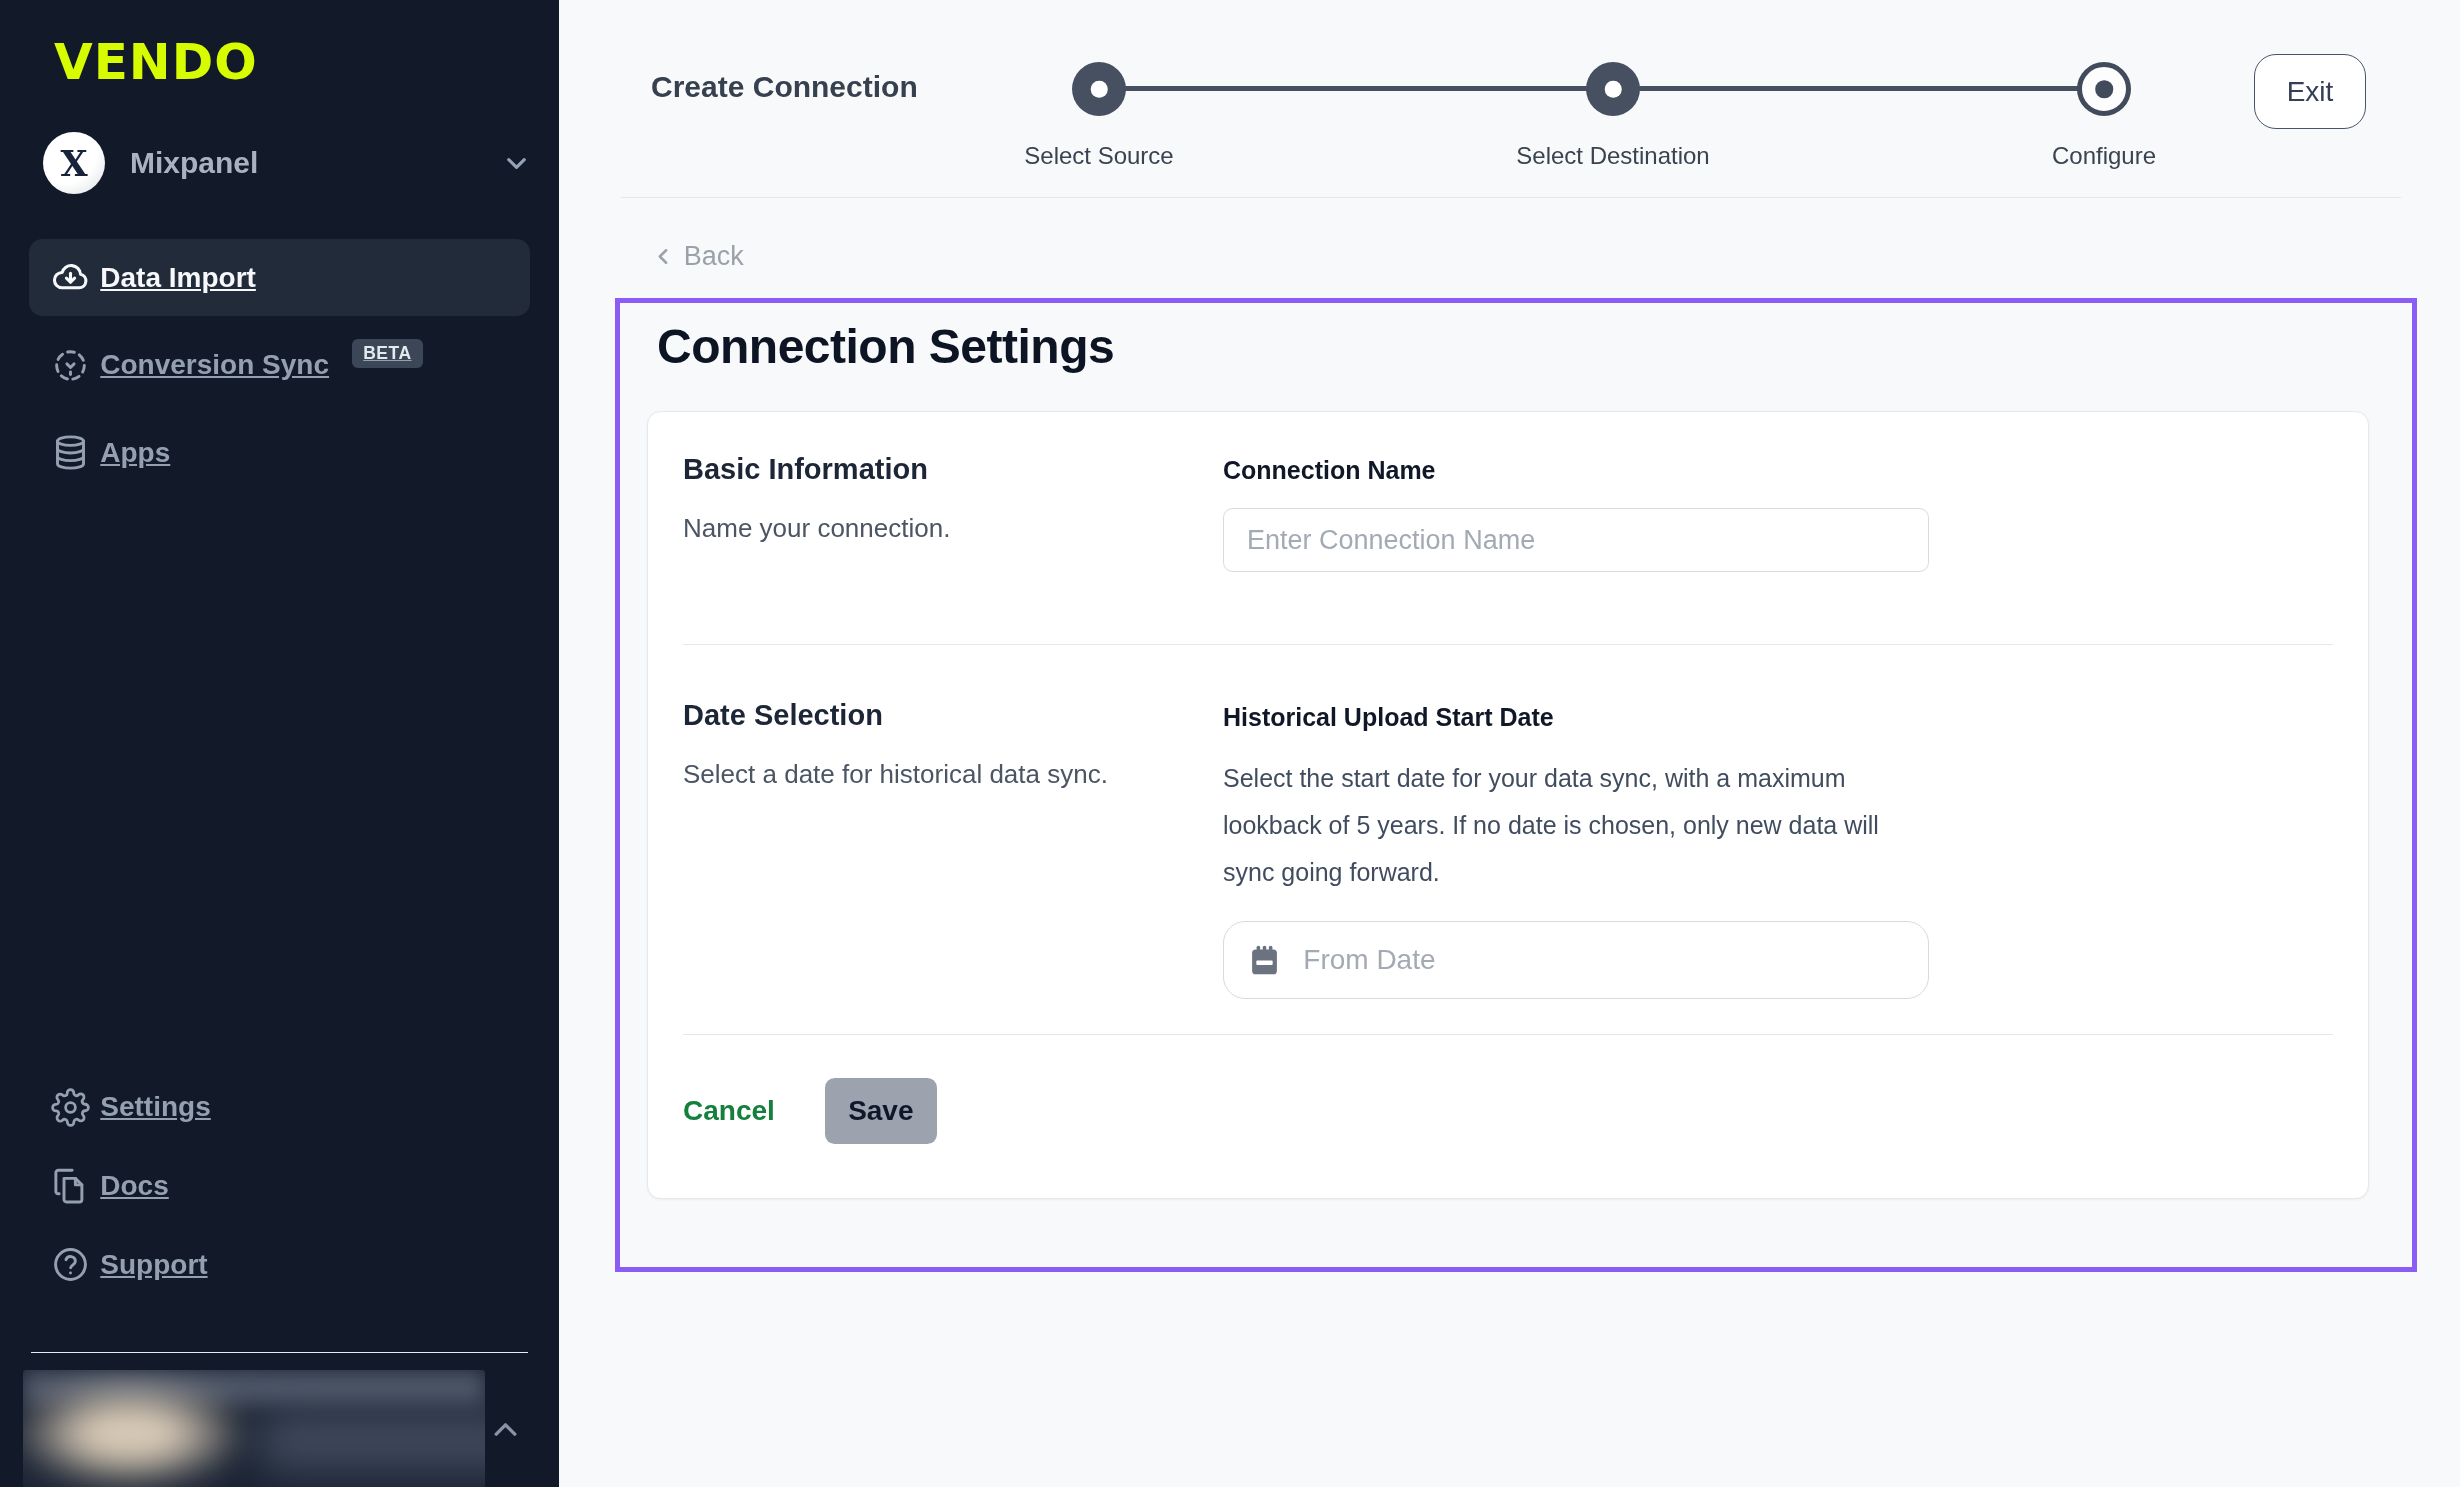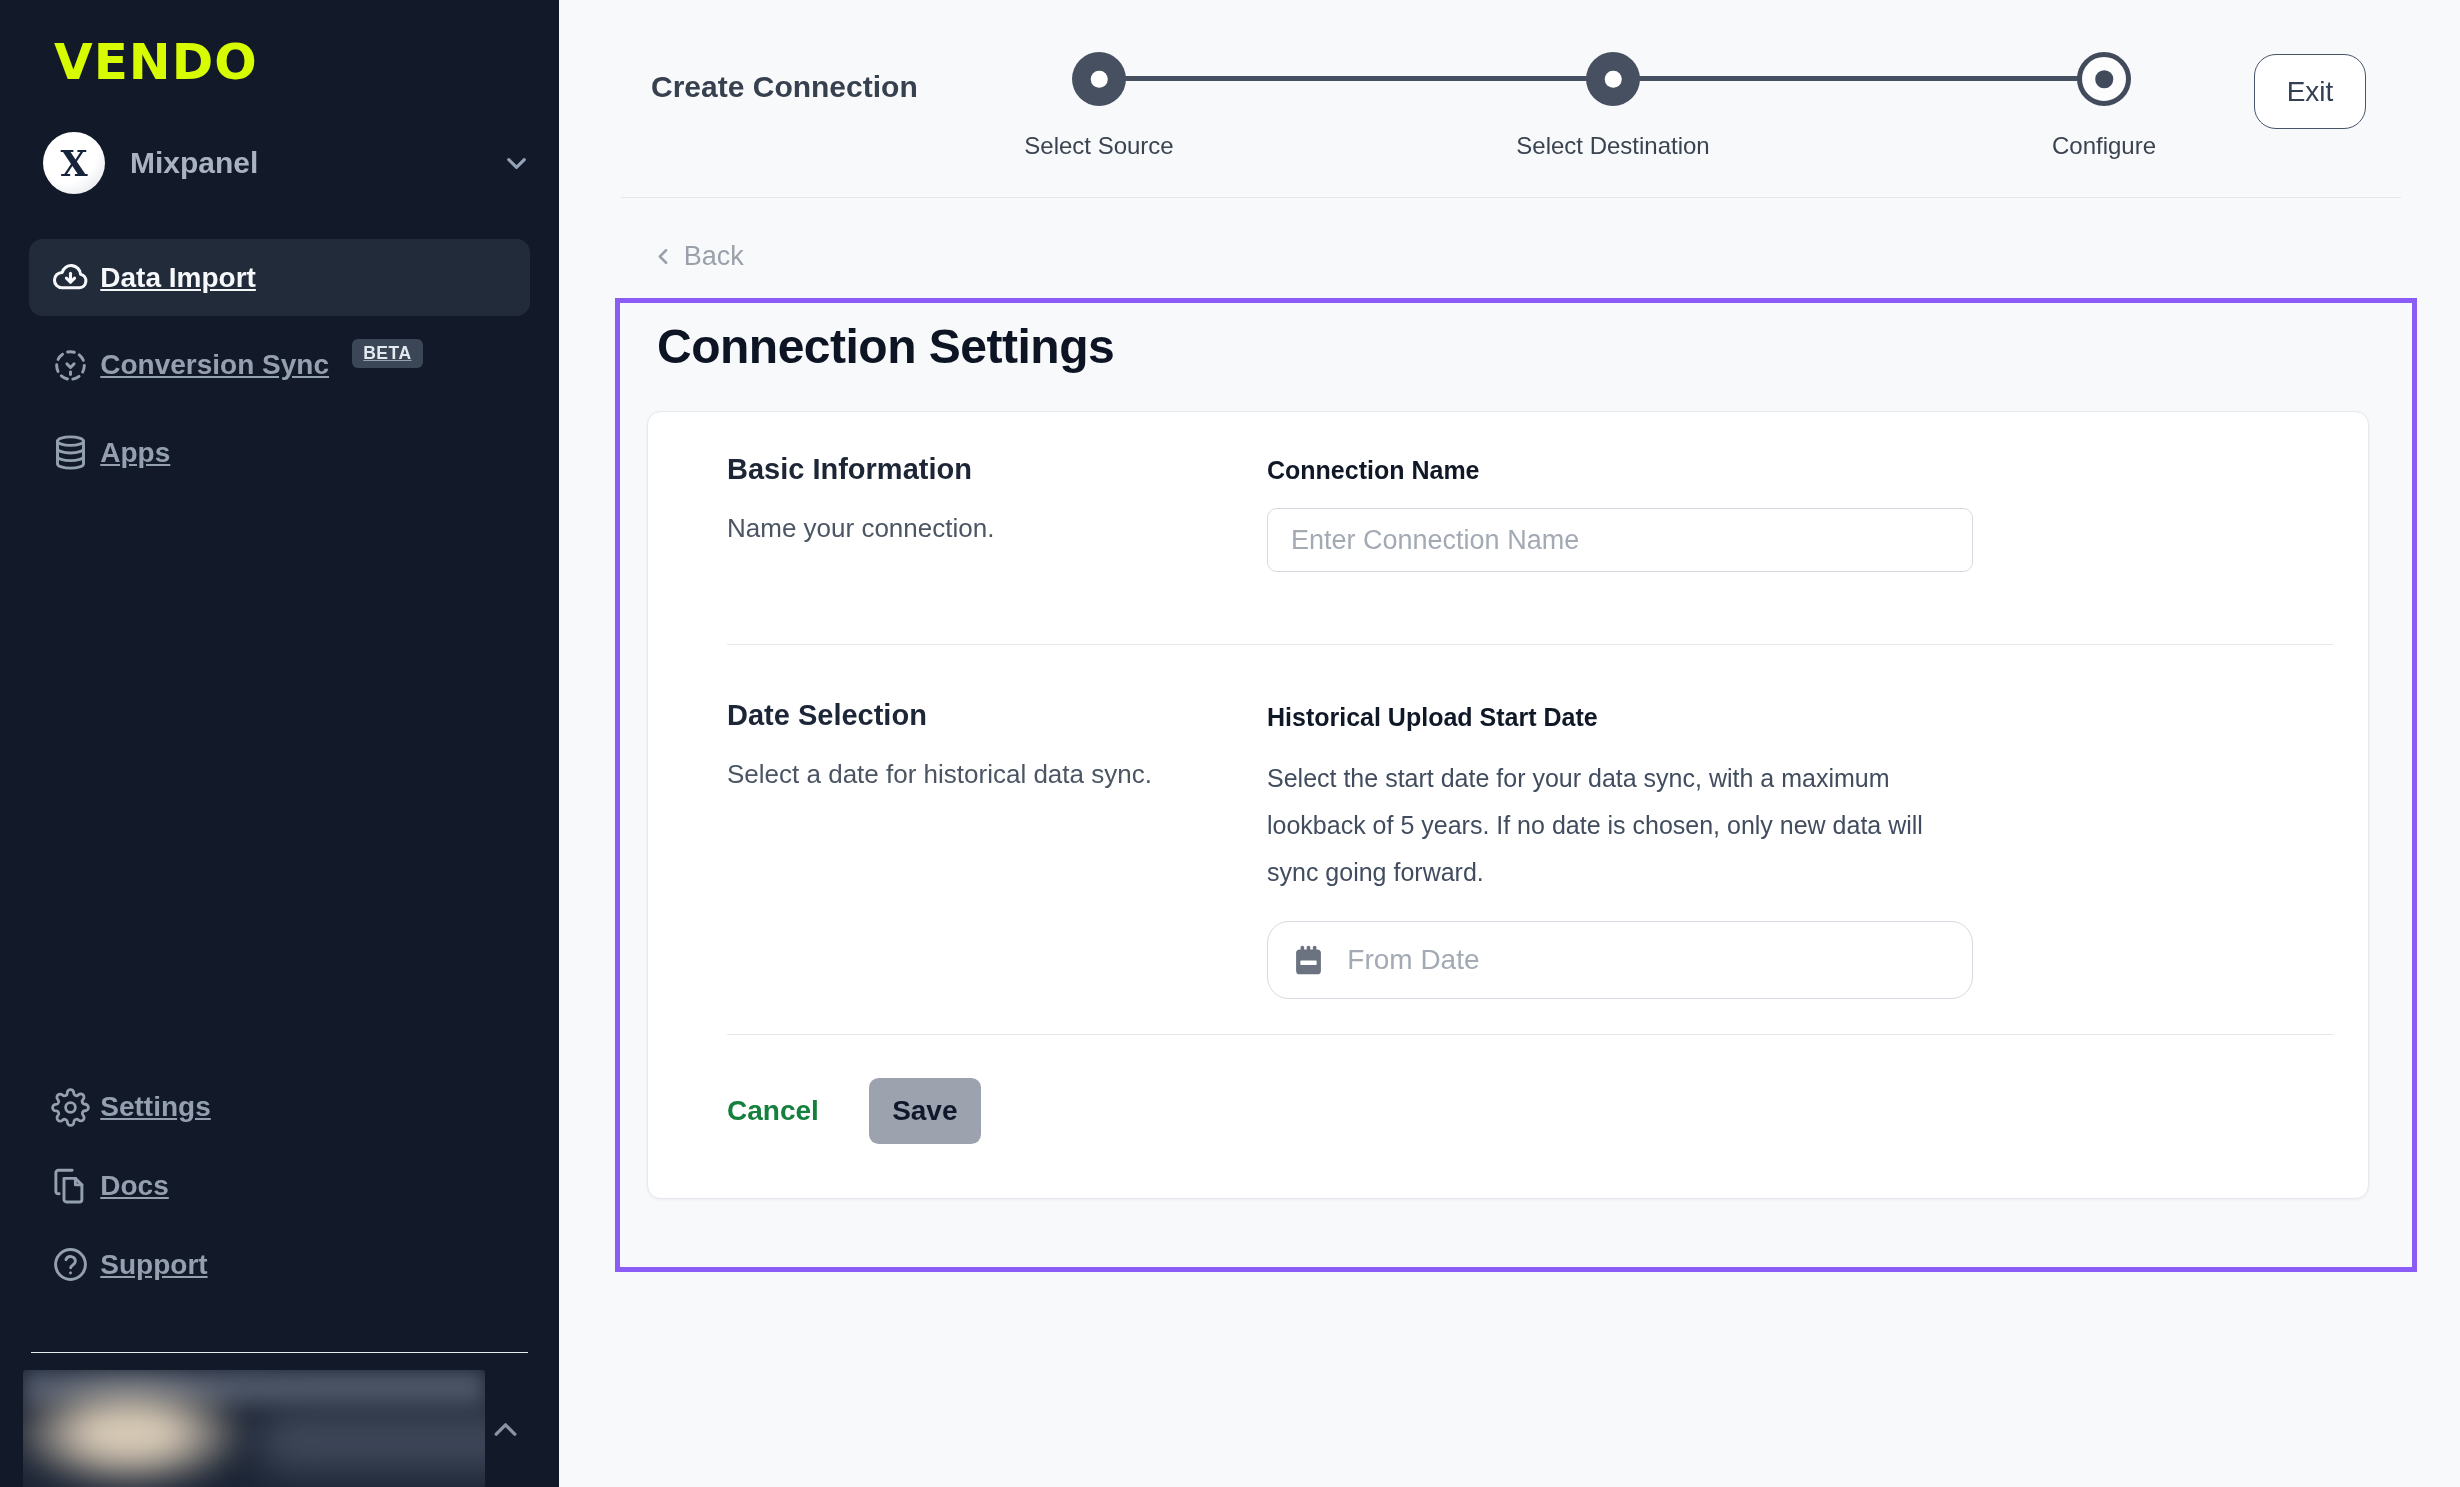--- a/index.html
+++ b/index.html
@@ -38,21 +38,21 @@
               background:radial-gradient(closest-side, #d8cab6 35%, rgba(216,202,182,0)); filter:blur(13.6px); }
   .blur-box .blob-gray { position:absolute; left:233px; top:41px; width:349px; height:60px; border-radius:39px;
               background:#4a5466; opacity:.75; filter:blur(19.4px); }
   .user-chevron { margin-left:auto; display:flex; position:relative; }
 
   
   .main { flex:1; background:#f8f9fb; position:relative; }
   .main-header { height:198px; margin:0 60px 0 62px; border-bottom:1px solid #e5e7eb; position:relative; }
   .header-title { position:absolute; left:30px; top:70px; font-size:30px; font-weight:700; color:#37404e; }
 
-  .stepper { position:absolute; left:451px; top:52px; width:1060px; height:126px; }
+  .stepper { position:absolute; left:451px; top:62px; width:1060px; height:126px; }
   .step-line { position:absolute; left:26px; width:1007px; top:24px; height:4.9px; background:#475061; border-radius:2.9px; }
   .dot { position:absolute; top:0; width:54px; height:54px; border-radius:50%; }
   .dot.completed { background:#475061; }
   .dot.completed::after { content:""; position:absolute; left:50%; top:50%; width:16.5px; height:16.5px;
                           border-radius:50%; background:#fff; transform:translate(-50%,-50%); }
   .dot.current { background:#fdfdfe; border:5.8px solid #414b5c; }
   .dot.current::after { content:""; position:absolute; left:50%; top:50%; width:17.5px; height:17.5px;
                         border-radius:50%; background:#414b5c; transform:translate(-50%,-50%); }
   .dot-1 { left:0; } .dot-2 { left:514px; } .dot-3 { left:1005px; }
   .step-label { position:absolute; top:80px; transform:translateX(-50%); white-space:nowrap;
@@ -64,21 +64,21 @@
               display:flex; align-items:center; justify-content:center; cursor:pointer;
               font-family:"Liberation Sans", sans-serif; }
 
   .back-link { margin:43px 0 0 92px; display:inline-flex; align-items:center; gap:7.8px;
                color:#9aa1ab; font-size:27px; font-weight:500; cursor:pointer; }
 
   .panel { margin:25px 44px 0 56px; border:5.8px solid #8b5cf6; padding:15.5px 43px 68px 27px; }
   .page-title { font-size:48px; font-weight:800; letter-spacing:-0.5px; color:#0d1424; margin-left:10px; }
 
   .card { margin-top:37px; background:#ffffff; border:1px solid #e5e7eb; border-radius:13.6px;
-          box-shadow:0 1px 2.9px rgba(16,24,40,.05);padding-left:44px; }
+          box-shadow:0 1px 2.9px rgba(16,24,40,.05); }
   .row { display:flex; padding:41px 35px 72px; }
   .row.row-date { padding:54px 35px 35px; }
   .col-left { width:540px; flex-shrink:0; }
   .col-left h2 { font-size:29px; font-weight:700; color:#1d2636; margin-bottom:27px; }
   .col-left .desc { font-size:26px; color:#4b5563; }
   .col-right { width:706px; }
   .field-label { font-size:25px; font-weight:700; color:#101828; margin:3.9px 0 23px; }
   .text-input { width:100%; height:64px; border:1.9px solid #d6dae0; border-radius:9.7px; background:#fff;
                 padding:0 23px; font-size:27px; color:#111827; font-family:"Liberation Sans", sans-serif; outline:none; }
   .text-input::placeholder { color:#a3aab4; }

